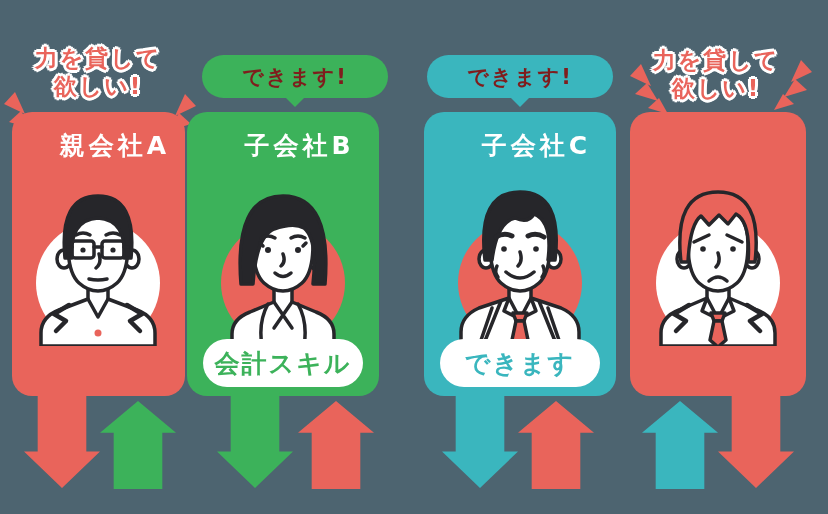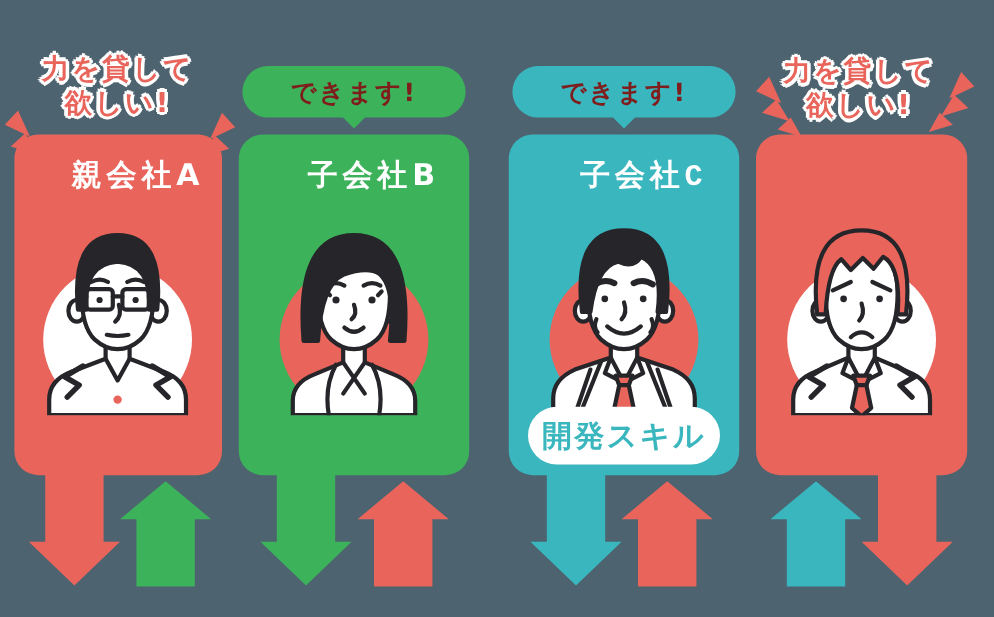--- a/index.html
+++ b/index.html
@@ -4,23 +4,23 @@
 <style>
   html,body{margin:0;padding:0;background:var(--background,#4D6470);}
   .stage{position:relative;width:828px;height:514px;overflow:hidden;
          background:var(--background,#4D6470);
          font-family:"DejaVu Sans",sans-serif;margin-top:40px;}
 
   
   .card{position:absolute;top:72px;height:284px;border-radius:20px;}
   .card.c-red{background:var(--red);}
   .card.c-green{background:var(--green);}
-  .card.c-teal{background:var(--teal);font-family:Liberation Mono, monospace;}
+  .card.c-teal{background:var(--teal);}
   #card-a{left:12px;width:173px;}
-  #card-b{left:199px;width:192px;}
+  #card-b{left:187px;width:192px;}
   #card-c{left:424px;width:192px;}
   #card-d{left:630px;width:176px;}
   .card-title{margin-top:17px;text-align:center;color:#fff;
               font-size:25px;font-weight:bold;letter-spacing:4px;padding-left:33px;}
 
   
   .avatar{position:absolute;top:68px;width:150px;height:166px;}
   #card-a .avatar{left:11px;} #card-b .avatar{left:21px;}
   #card-c .avatar{left:21px;} #card-d .avatar{left:13px;}
   .pc-white{fill:#fff;} .pc-red{fill:var(--red);}
@@ -160,20 +160,23 @@
         <path class="hairInk" d="M33 104 Q26 16 75 16 Q124 16 117 104 L105 104 Q110 60 96 48 Q86 42 66 49 Q48 57 45 104 Z"></path>
         <path d="M53 58 Q60 54 67 58"></path>
           <path d="M83 58 Q90 54 97 58"></path>
         <circle class="dot" cx="60" cy="70" r="3"></circle>
           <circle class="dot" cx="90" cy="70" r="3"></circle>
         <path d="M55 66 L52 63 M95 66 L98 63"></path>
         <path d="M75 74 Q78 82 73 86"></path>
         <path d="M67 93 Q75 100 83 93"></path>
       </g>
     </svg>
+    <div class="badge t-green">
+      <span>会計スキル</span>
+    </div>
   </div>
 
   <div class="card c-teal" id="card-c">
     <div class="card-title">子会社C</div>
     <svg class="avatar" viewBox="0 0 150 166">
       <circle class="pc-red" cx="75" cy="103" r="62"></circle>
       <g fill="none" stroke="#26262A" stroke-width="3.5" stroke-linejoin="round" stroke-linecap="round">
         <path class="cloth" d="M16 166 V152 Q16 136 34 128 L64 118 V98 H86 V118 L116 128 Q134 136 134 152 V166 Z"></path>
         <path d="M56 121 L38 166 M94 121 L112 166"></path>
         <path d="M47 128 L34 166 M103 128 L116 166"></path>
@@ -189,21 +192,21 @@
           <path stroke-width="5" d="M83 56 Q91 52 99 57"></path>
         <circle class="dot" cx="59" cy="69" r="2.8"></circle>
           <circle class="dot" cx="91" cy="69" r="2.8"></circle>
         <path d="M52 86 Q49 92 53 97"></path>
           <path d="M98 86 Q101 92 97 97"></path>
         <path d="M75 72 Q78 81 73 86"></path>
         <path d="M61 92 Q75 104 89 92"></path>
       </g>
     </svg>
     <div class="badge t-teal">
-      <span>開発スキル</span>
+      <span>できます</span>
     </div>
   </div>
 
   <div class="card c-red" id="card-d">
     <svg class="avatar" viewBox="0 0 150 166">
       <circle class="pc-white" cx="75" cy="103" r="62"></circle>
       <g fill="none" stroke="#26262A" stroke-width="3.5" stroke-linejoin="round" stroke-linecap="round">
         <path class="cloth" d="M18 166 V153 Q18 137 36 130 L64 118 V98 H86 V118 L114 130 Q132 137 132 153 V166 Z"></path>
         <path stroke-width="4.5" d="M46 125 L31 134 L43 141 L33 151"></path>
         <path stroke-width="4.5" d="M104 125 L119 134 L107 141 L117 151"></path>

